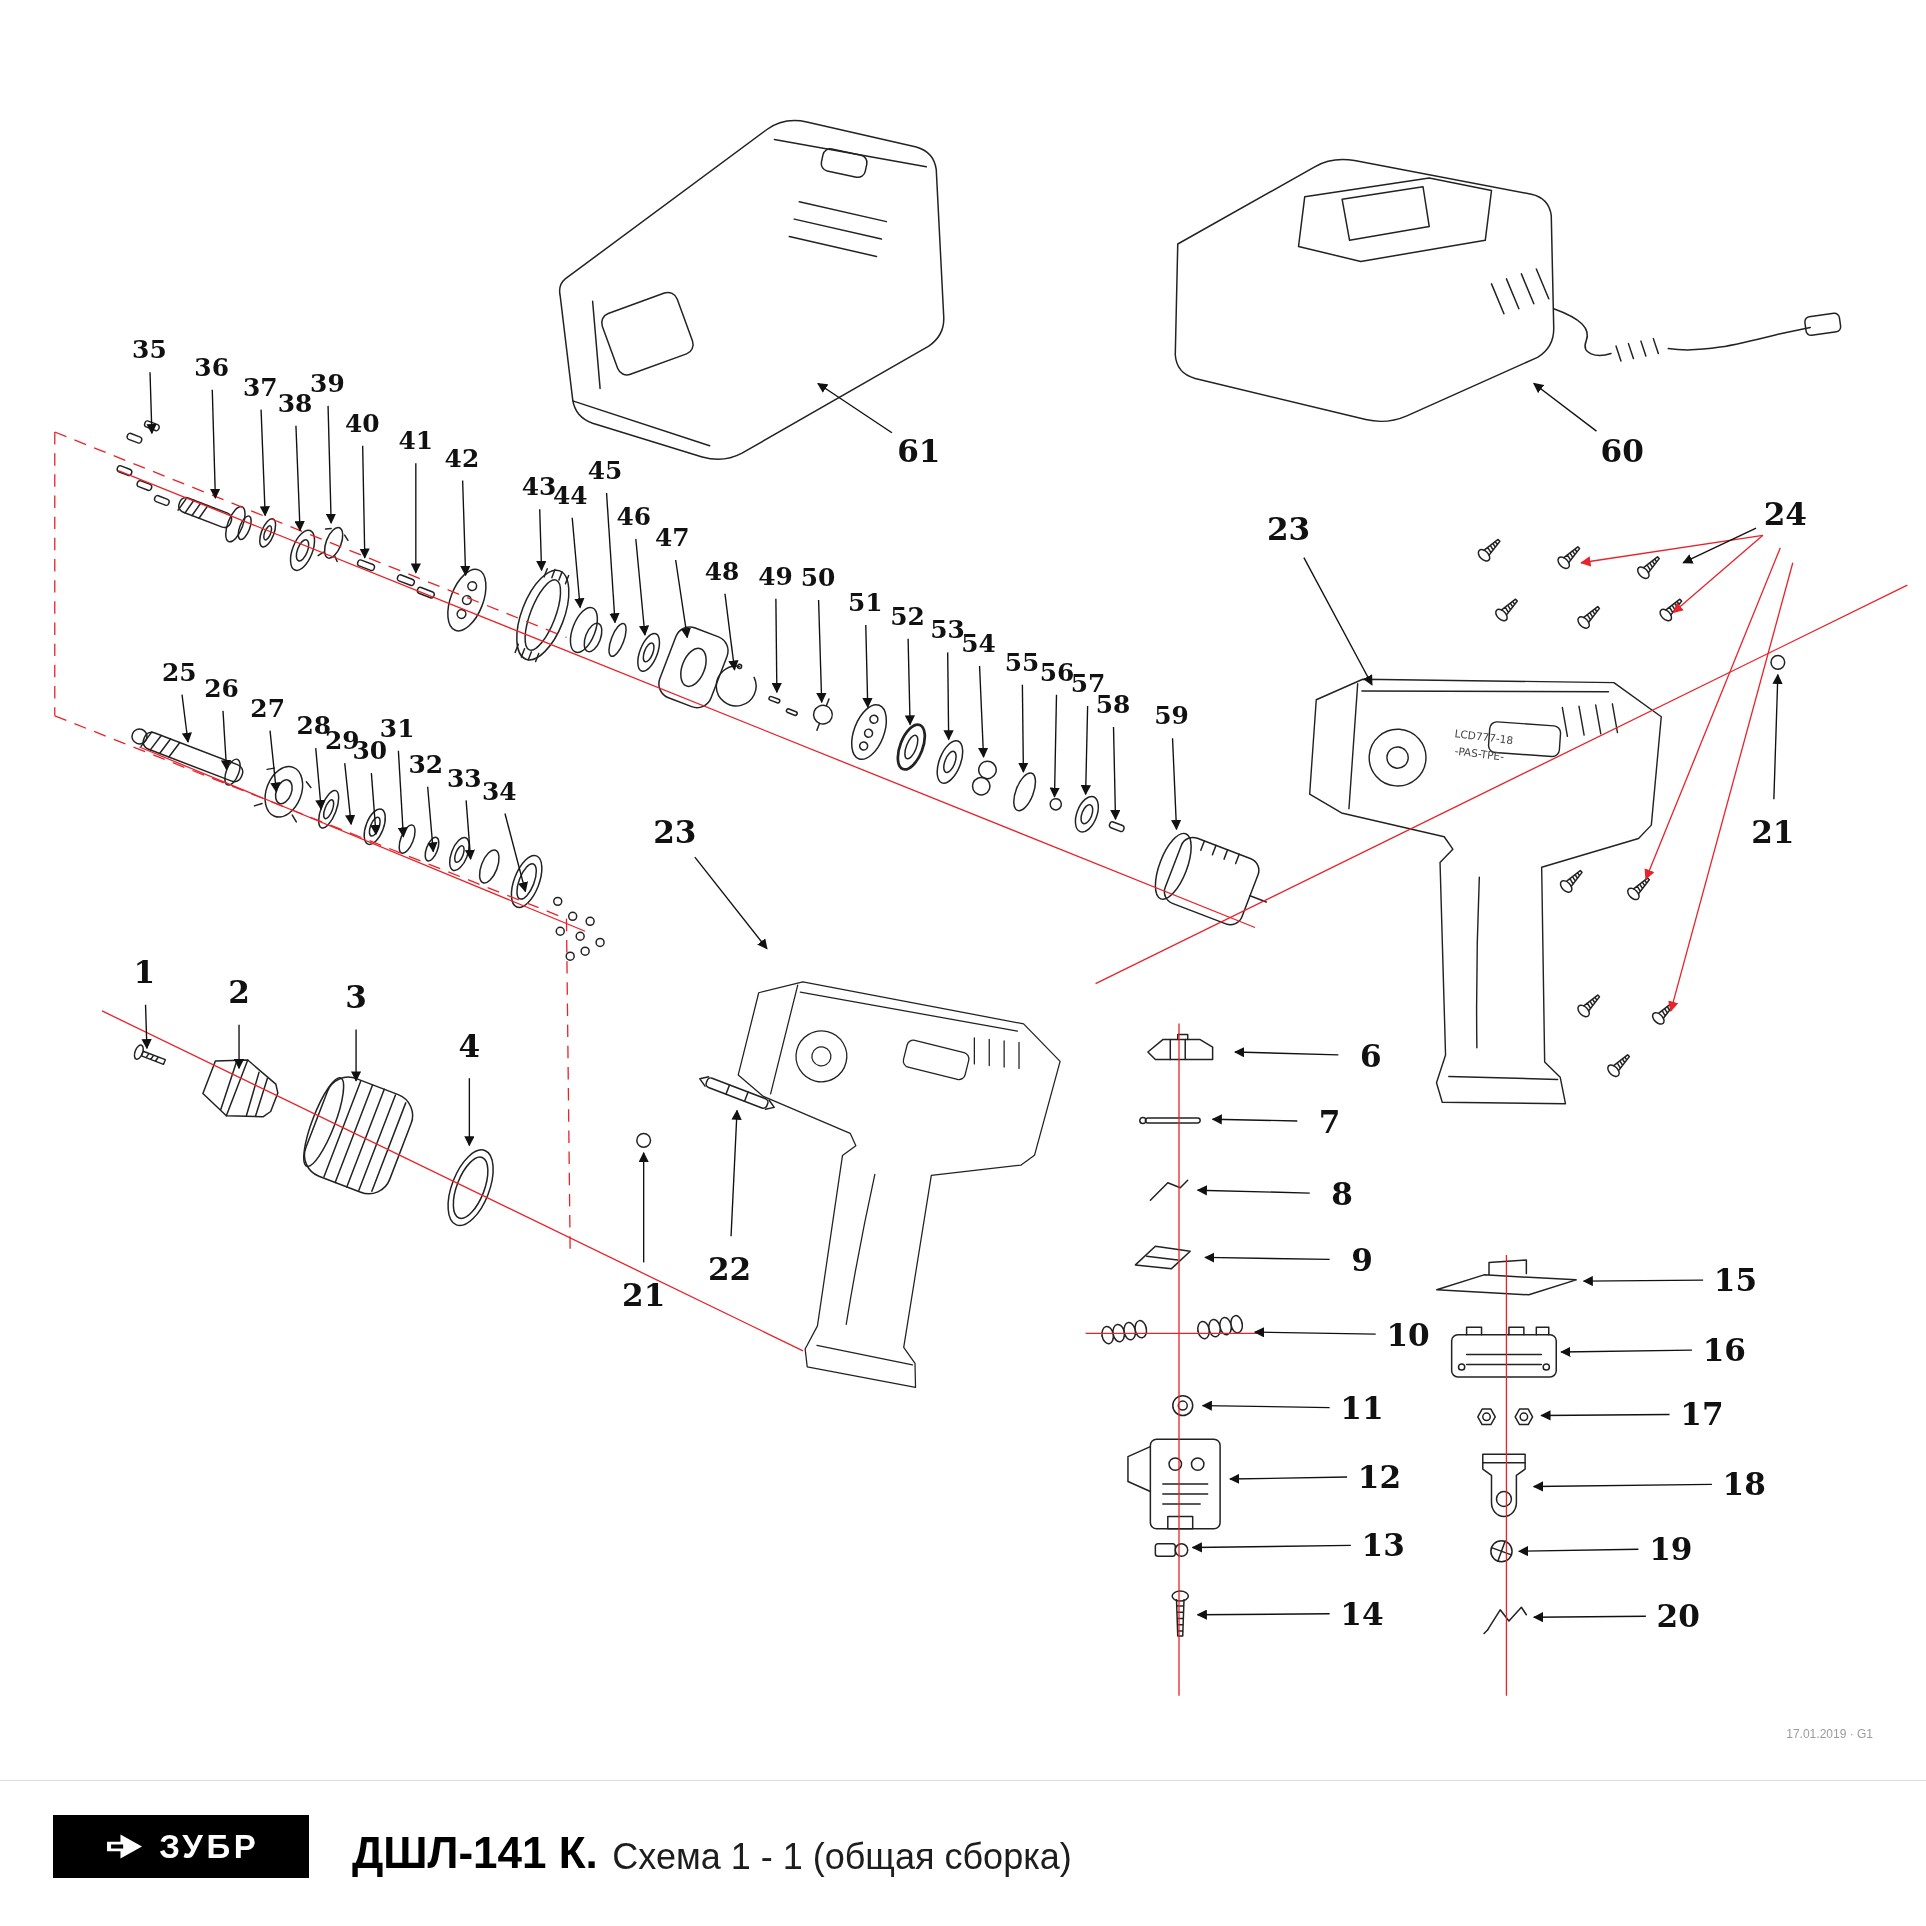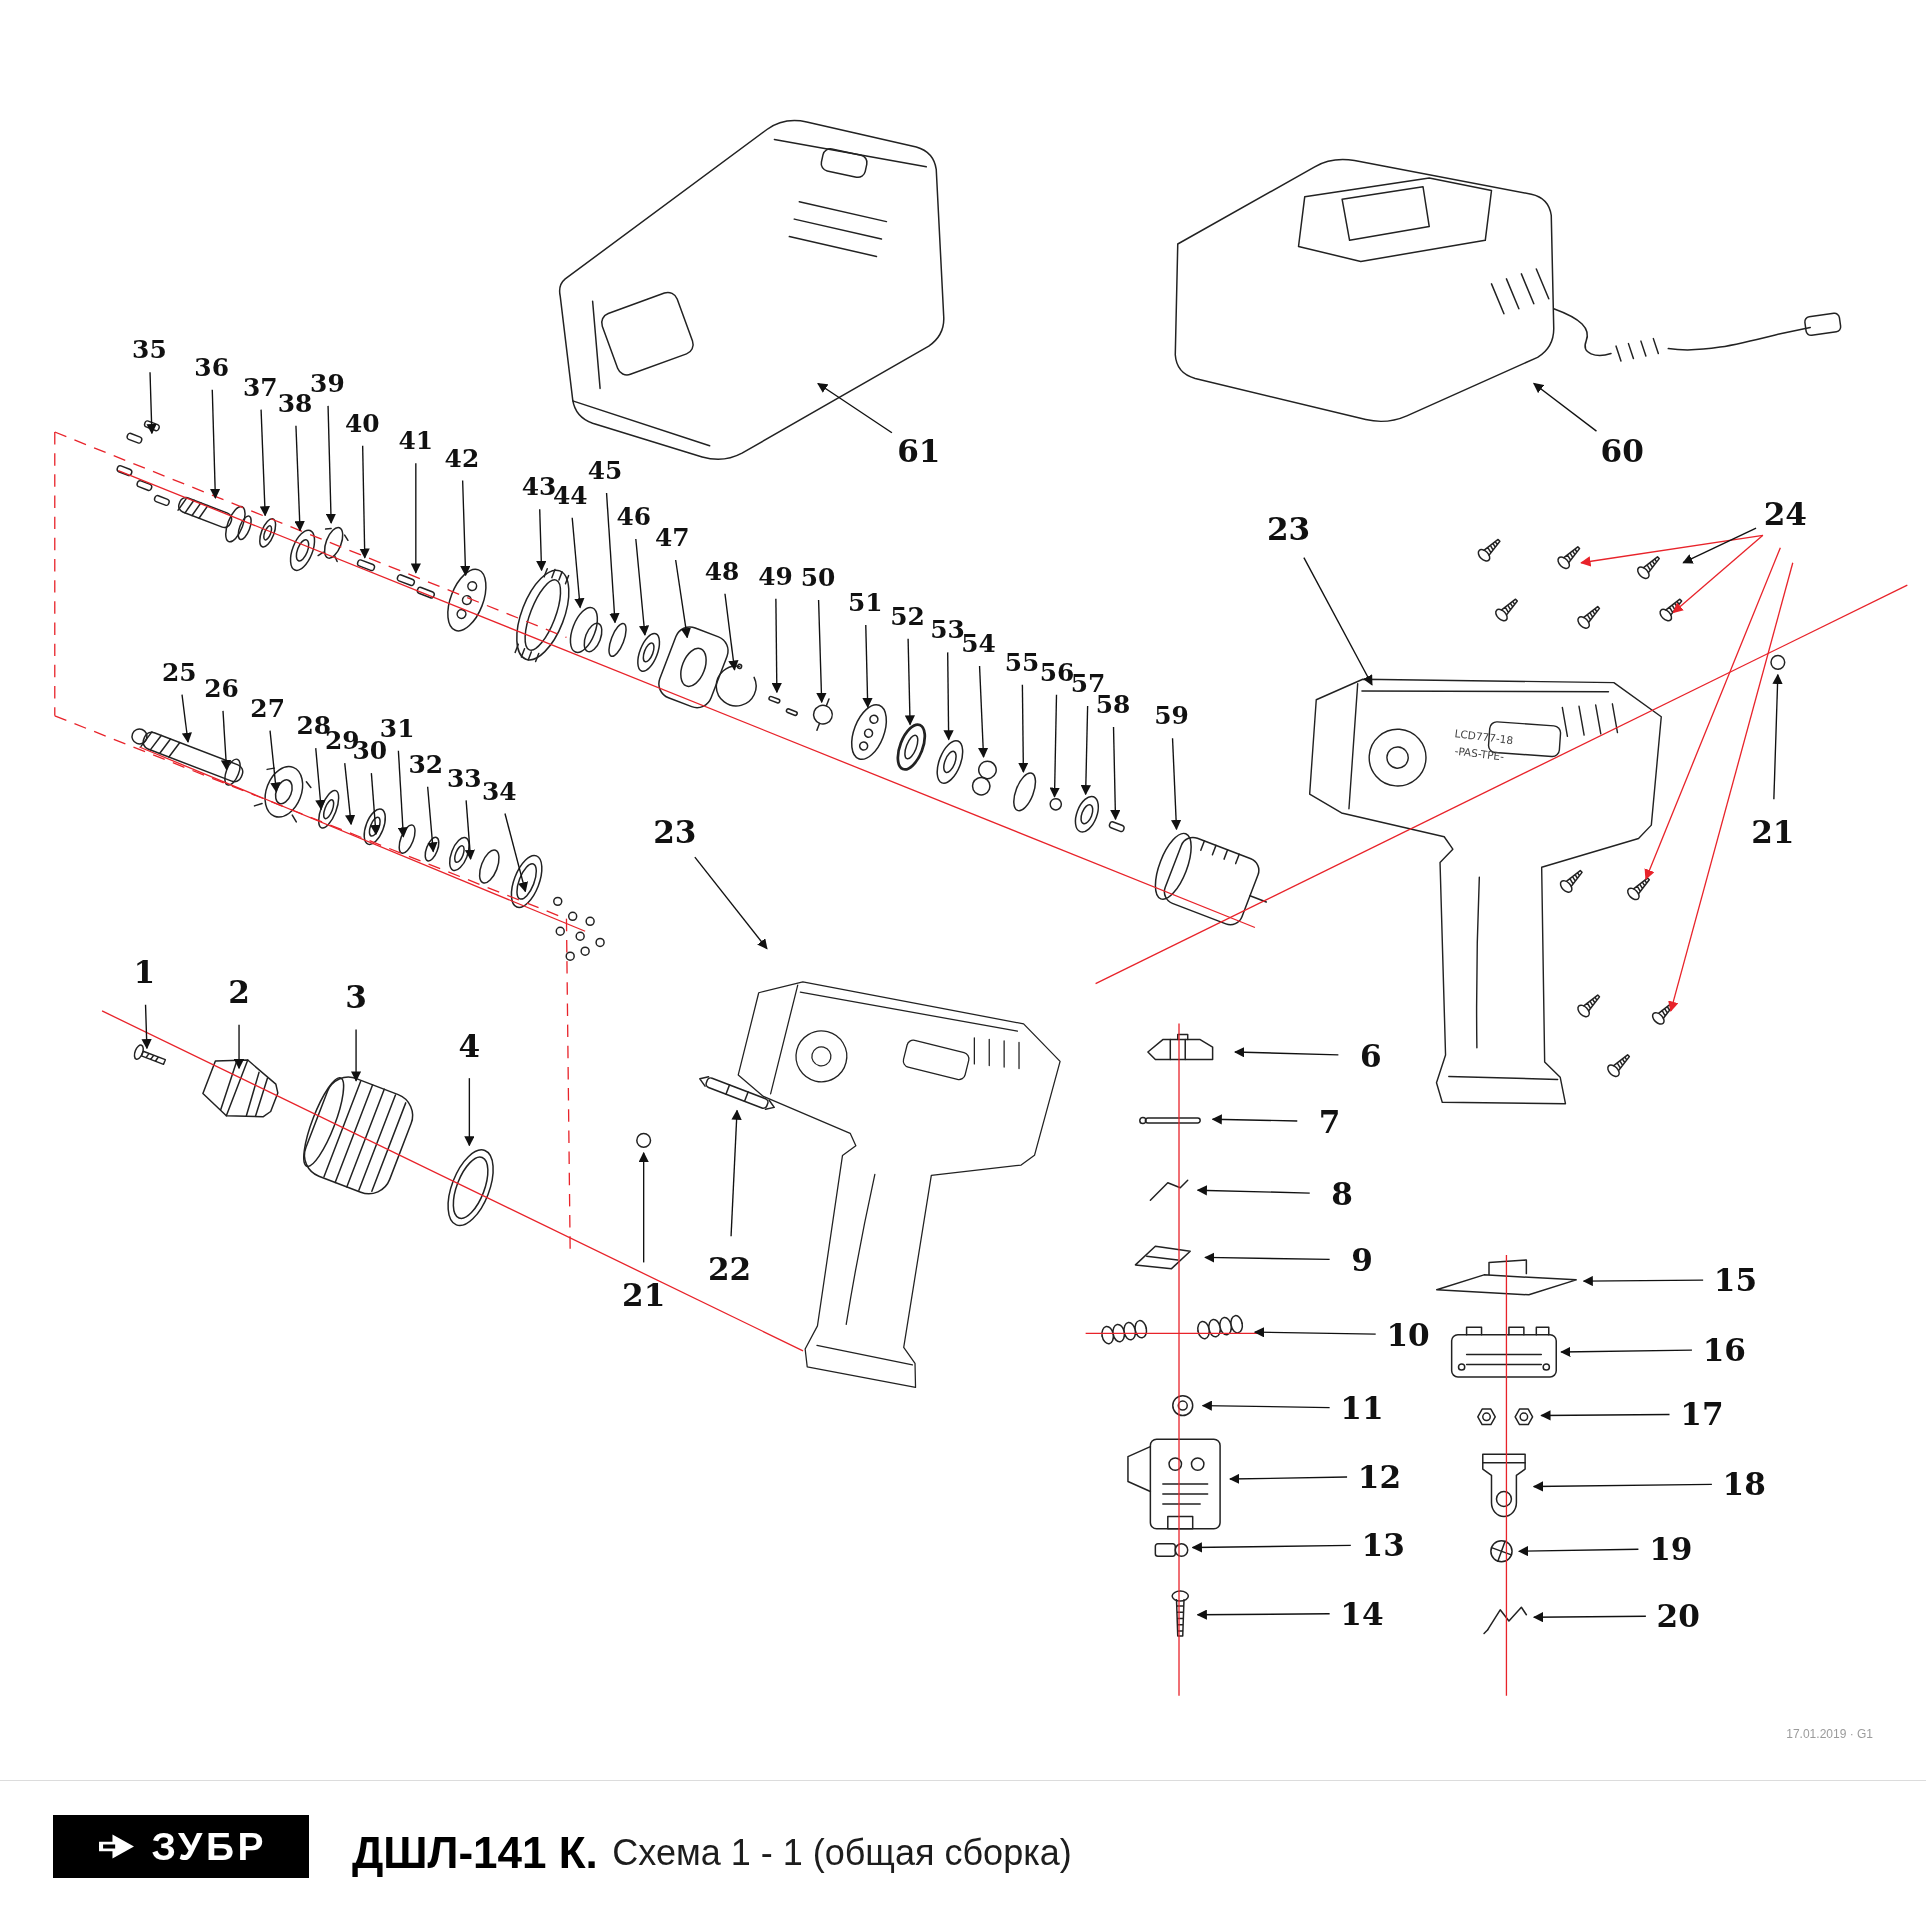--- a/index.html
+++ b/index.html
@@ -17,22 +17,22 @@
   svg .lbl.big{font-size:25px;}
   svg .leader{stroke:#111;stroke-width:1.1;fill:none;}
   svg .mark{font-family:"DejaVu Sans",sans-serif;font-size:8.5px;fill:#444;stroke:none;}
 
   
   .doc-date{position:absolute;right:53px;top:1727px;font-size:12px;color:#9b9b9b;}
   .footer-divider{position:absolute;left:0;right:0;top:1780px;height:1.4px;background:#dcdcdc;}
   .brandrow{position:absolute;left:53px;top:1815px;height:63px;display:flex;align-items:center;}
   .logo{width:256px;height:63px;background:#000;color:#fff;display:flex;align-items:center;
         justify-content:center;gap:13.6px;}
-  .logo .brand-text{font-weight:700;font-size:39px;letter-spacing:3.6px;line-height:1;}
-  .titleblock{display:flex;align-items:center;margin-left:43px;gap:14.5px;margin-top:12px;}
+  .logo .brand-text{font-weight:700;font-size:33px;letter-spacing:3.6px;line-height:1;}
+  .titleblock{display:flex;align-items:flex-end;margin-left:43px;gap:14.5px;margin-top:12px;}
   .model{font-weight:700;font-size:44px;color:#000;}
   .subtitle{font-weight:400;font-size:36px;color:#1d1d1d;}
 </style>
 </head>
 <body>
 
 <div class="page">
 
   <svg class="diagram" id="art" viewBox="0 0 1547 1547" xmlns="http://www.w3.org/2000/svg">
     <defs>

